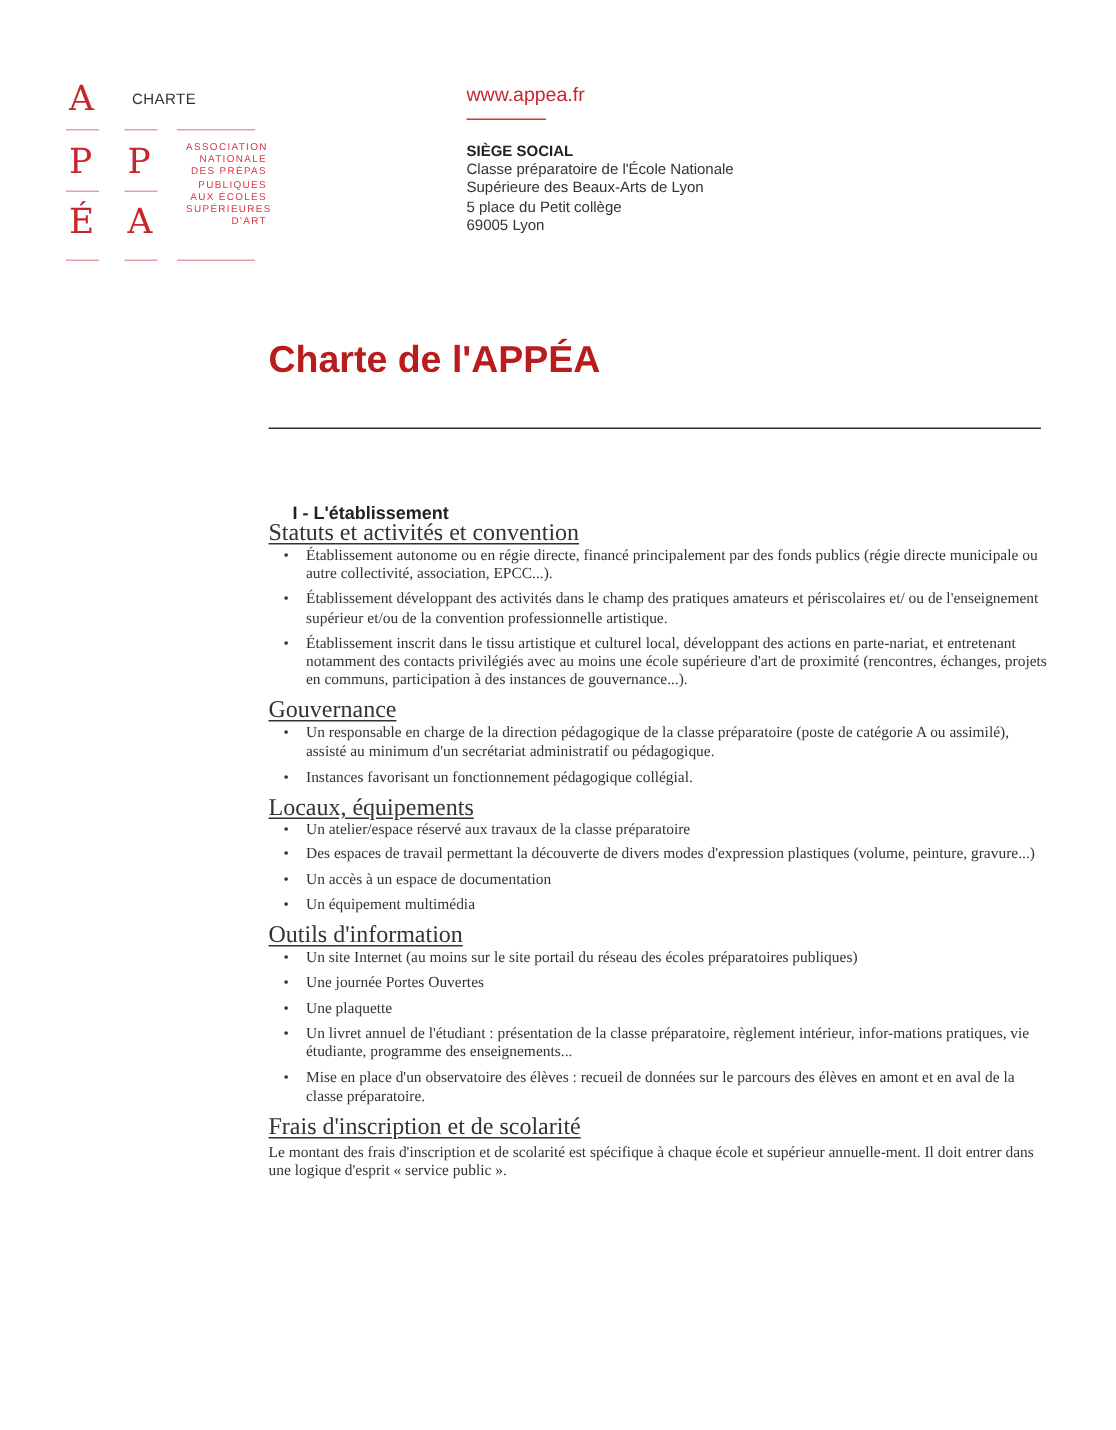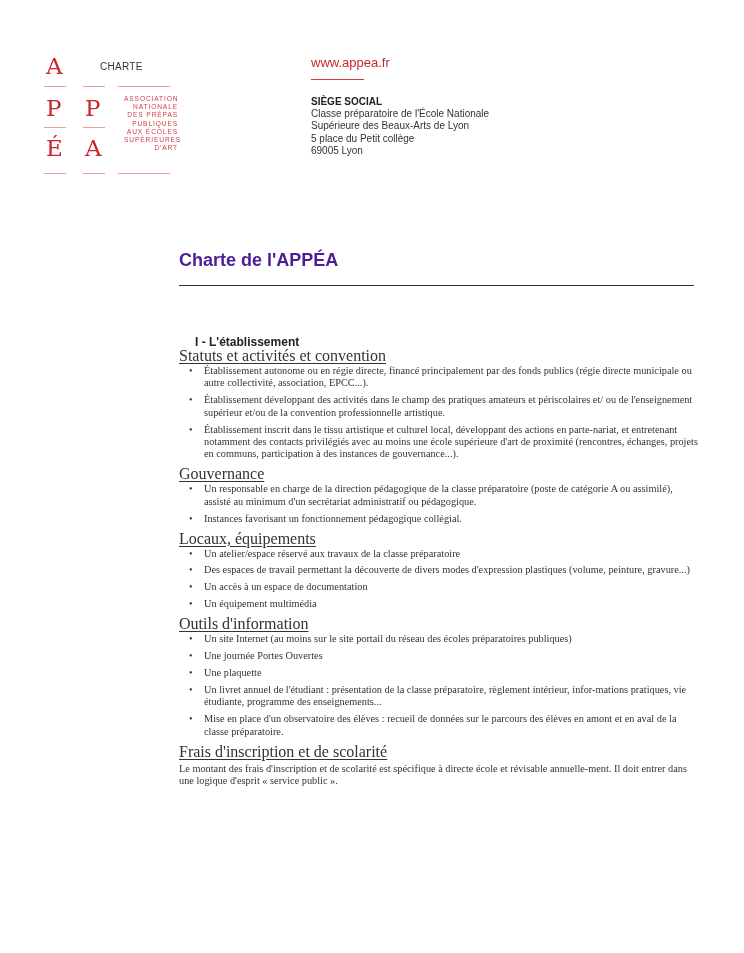--- a/index.html
+++ b/index.html
@@ -8,21 +8,21 @@
     
     .logo { position: absolute; left: 44px; top: 46px; width: 126px; }
     .logo-row { display: flex; align-items: center; height: 40px; position: relative; }
     .logo-letter {
       font-family: "DejaVu Serif", "Liberation Serif", serif;
       color: #c8262c; font-size: 23px; width: 40px; text-align: left; line-height: 1;
       padding-left: 2px;
     }
     .logo-charte {
       font-family: "Liberation Sans", sans-serif; font-size: 10px; color: #333; letter-spacing: 0.3px;
-      margin-left: 14px;
+      margin-left: 2px;
       text-align: center;
     }
     .logo-rule-row { position: relative; height: 1px; }
     .logo-rule { position: absolute; top: 0; height: 1px; background: #e6a0a2; }
     .logo-assoc {
       font-family: "Liberation Sans", sans-serif; font-size: 6.6px; color: #d23a40;
       letter-spacing: 0.9px; line-height: 8.2px; text-align: right; width: 54px; margin-left: 2px;
     }
     .logo-block { display: flex; position: relative; }
     .logo-col-letters { width: 78px; }
@@ -33,22 +33,22 @@
     .site-url {
       position: absolute; left: 311px; top: 55px;
       font-family: "Liberation Sans", sans-serif; font-size: 13px; color: #c8262c; font-weight: normal;
     }
     .url-rule { position: absolute; left: 311px; top: 79px; width: 53px; height: 1px; background: #d9343a; }
     .address { position: absolute; left: 311px; top: 96px; font-family: "Liberation Sans", sans-serif; font-size: 10px; color: #333; line-height: 12.2px; }
     .address .addr-title { font-weight: bold; color: #222; }
 
     
     .doc-title {
-      position: absolute; left: 179px; top: 250px; margin: 0;
-      font-family: "Liberation Sans", sans-serif; font-weight: bold; font-size: 18px; color: #4c1d95;
+      position: absolute; left: 179px; top: 226px; margin: 0;
+      font-family: "Liberation Sans", sans-serif; font-weight: bold; font-size: 25px; color: #b91c1c;
     }
     .title-rule { position: absolute; left: 179px; top: 285px; width: 515px; height: 1px; background: #333; }
 
     .section-heading {
       position: absolute; left: 179px; top: 319px; margin: 16px;
       font-family: "Liberation Sans", sans-serif; font-weight: bold; font-size: 12px; color: #222;
     }
 
     
     .body-content {
@@ -164,16 +164,16 @@
       <li><span class="bullet-dot">•</span><span>Un site Internet (au moins sur le site portail du réseau des écoles préparatoires publiques)</span></li>
       <li><span class="bullet-dot">•</span><span>Une journée Portes Ouvertes</span></li>
       <li><span class="bullet-dot">•</span><span>Une plaquette</span></li>
       <li><span class="bullet-dot">•</span><span>Un livret annuel de l'étudiant : présentation de la classe préparatoire, règlement intérieur, infor-mations pratiques, vie étudiante, programme des enseignements...</span></li>
       <li><span class="bullet-dot">•</span><span>Mise en place d'un observatoire des élèves : recueil de données sur le parcours des élèves en amont et en aval de la classe préparatoire.</span></li>
     </ul>
   </div>
 
   <div class="subsection">
     <div class="sub-heading">Frais d'inscription et de scolarité</div>
-    <p class="paragraph">Le montant des frais d'inscription et de scolarité est spécifique à directe école et révisable annuelle-ment. Il doit entrer dans une logique d'esprit « service public ».</p>
+    <p class="paragraph">Le montant des frais d'inscription et de scolarité est spécifique à chaque école et supérieur annuelle-ment. Il doit entrer dans une logique d'esprit « service public ».</p>
   </div>
 
 </div>
 
 </body></html>

